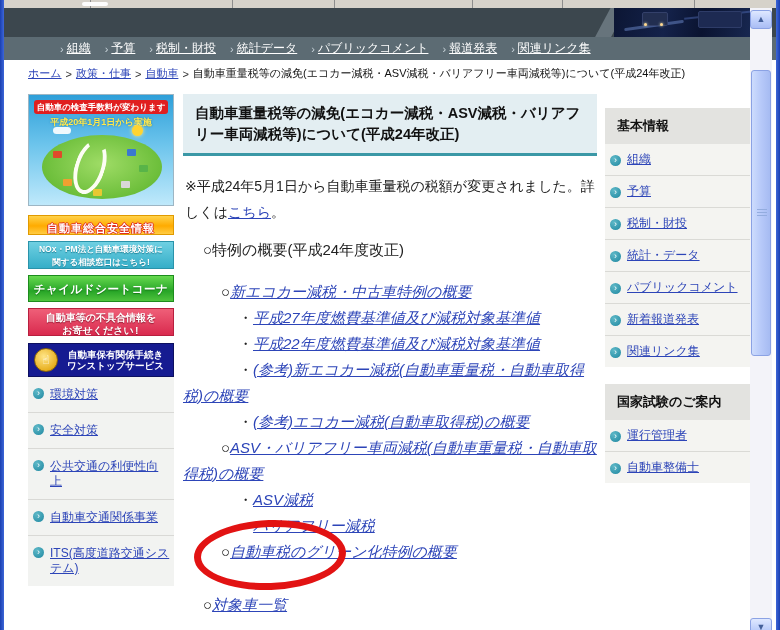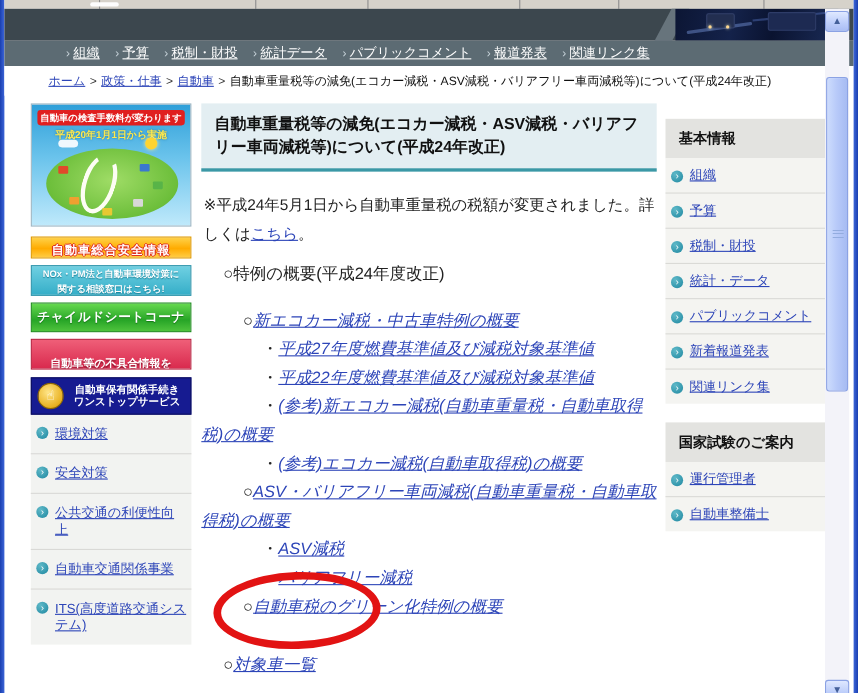--- a/index.html
+++ b/index.html
@@ -27,21 +27,21 @@
   .hero-photo .lamp { position:absolute; width:3px; height:3px; border-radius:50%; background:#ffd890; box-shadow:0 0 3px #ffc; }
   .hero-slash { position:absolute; right:158px; top:-4px; width:16px; height:40px; background:#67747c; transform:skewX(-28deg); }
 
   
   .nav-bar { position:absolute; left:4px; top:37px; width:772px; height:23px; background:#5c6b73; display:flex; align-items:center; padding-left:56px; }
   .nav-item { display:flex; align-items:center; margin-right:14px; white-space:nowrap; }
   .nav-sep { color:#c8d4da; font-size:11px; margin-right:3px; }
   .nav-link { color:#ffffff; font-size:12px; text-decoration:underline; cursor:pointer; }
 
   
-  .breadcrumb { position:absolute; left:4px; top:60px; width:772px; height:27px; background:#fff; display:flex; align-items:center; padding-left:40px; font-size:11px; color:#111; white-space:nowrap; }
+  .breadcrumb { position:absolute; left:4px; top:60px; width:772px; height:27px; background:#fff; display:flex; align-items:center; padding-left:24px; font-size:11px; color:#111; white-space:nowrap; }
   .bc-link { color:#2d45b8; text-decoration:underline; cursor:pointer; }
   .bc-sep { margin:0 4px; color:#333; }
   .bc-current { color:#111; }
 
   
   .left-col { position:absolute; left:28px; top:94px; width:146px; }
 
   .banner-inspection { position:relative; width:146px; height:112px; border:1px solid #9db6c4;
     background:linear-gradient(180deg,#2e9fd9 0%,#6cc4ec 45%,#bfe9fb 100%); overflow:hidden; cursor:pointer; }
   .bi-titlebar { position:absolute; left:5px; top:5px; right:5px; height:14px; background:#e01f1f; border-radius:3px;
@@ -54,22 +54,22 @@
   .house { position:absolute; width:9px; height:7px; border-radius:1px; }
 
   .lbanner { position:relative; width:146px; cursor:pointer; text-align:center; color:#fff; font-weight:bold; overflow:hidden; }
   .lb-safety { margin-top:9px; height:20px; line-height:24px; font-size:11px; letter-spacing:1px;
     background:linear-gradient(180deg,#ffd24a 0%,#ffab00 55%,#ffcc44 100%); border:1px solid #e09a00;
     color:#fff; text-shadow:-1px 0 #e03020,1px 0 #e03020,0 -1px #e03020,0 1px #e03020; }
   .lb-nox { margin-top:6px; height:28px; font-size:8.5px; line-height:13px; padding-top:1px;
     background:linear-gradient(180deg,#6fd0e2 0%,#35aec8 100%); border:1px solid #2a93aa; text-shadow:0 1px 1px #1b7f95; }
   .lb-child { margin-top:6px; height:27px; line-height:27px; font-size:11.5px; letter-spacing:.5px;
     background:linear-gradient(180deg,#66d94f 0%,#27a527 60%,#4fc33d 100%); border:1px solid #1d8c1d; text-shadow:0 1px 1px #157515; }
-  .lb-defect { margin-top:6px; height:28px; font-size:10px; line-height:13px; padding-top:16px;
-    background:linear-gradient(180deg,#ef5f78 0%,#d92a4e 100%); border:1px solid #b81f3e; text-shadow:0 1px 1px #8f1830; }
+  .lb-defect { margin-top:6px; height:28px; font-size:10px; line-height:13px; padding-top:3px;
+    background:linear-gradient(180deg,#ef5f78 0%,#d92a4e 100%); border:1px solid #b81f3e; text-shadow:0 1px 1px #8f1830;font-family:Liberation Mono, monospace; }
   .lb-oss { margin-top:7px; height:34px; background:#161b91; border:1px solid #0d1060; display:flex; align-items:center; padding-left:5px; }
   .oss-emblem { width:24px; height:24px; border-radius:50%; background:radial-gradient(circle at 40% 35%,#ffe588,#e8b020 70%,#b5820e); border:1px solid #8a6508; flex:0 0 auto;
     display:flex; align-items:center; justify-content:center; color:#fff; font-size:12px; }
   .oss-text { flex:1; font-size:9.5px; line-height:11.5px; text-align:center; color:#fff; font-weight:bold; }
 
   .side-menu-header { margin-top:9px; height:31px; background:#1e8594; border-radius:4px 4px 0 0;
     color:#fff; font-size:13px; font-weight:bold; line-height:31px; padding-left:12px; }
   .side-menu-body { background:#f2f3f1; width:146px; }
   .side-item { position:relative; padding:10px 4px 10px 22px; border-top:1px solid #d9d9d6; font-size:12px; line-height:15px; }
   .side-item:first-child { border-top:none; }

